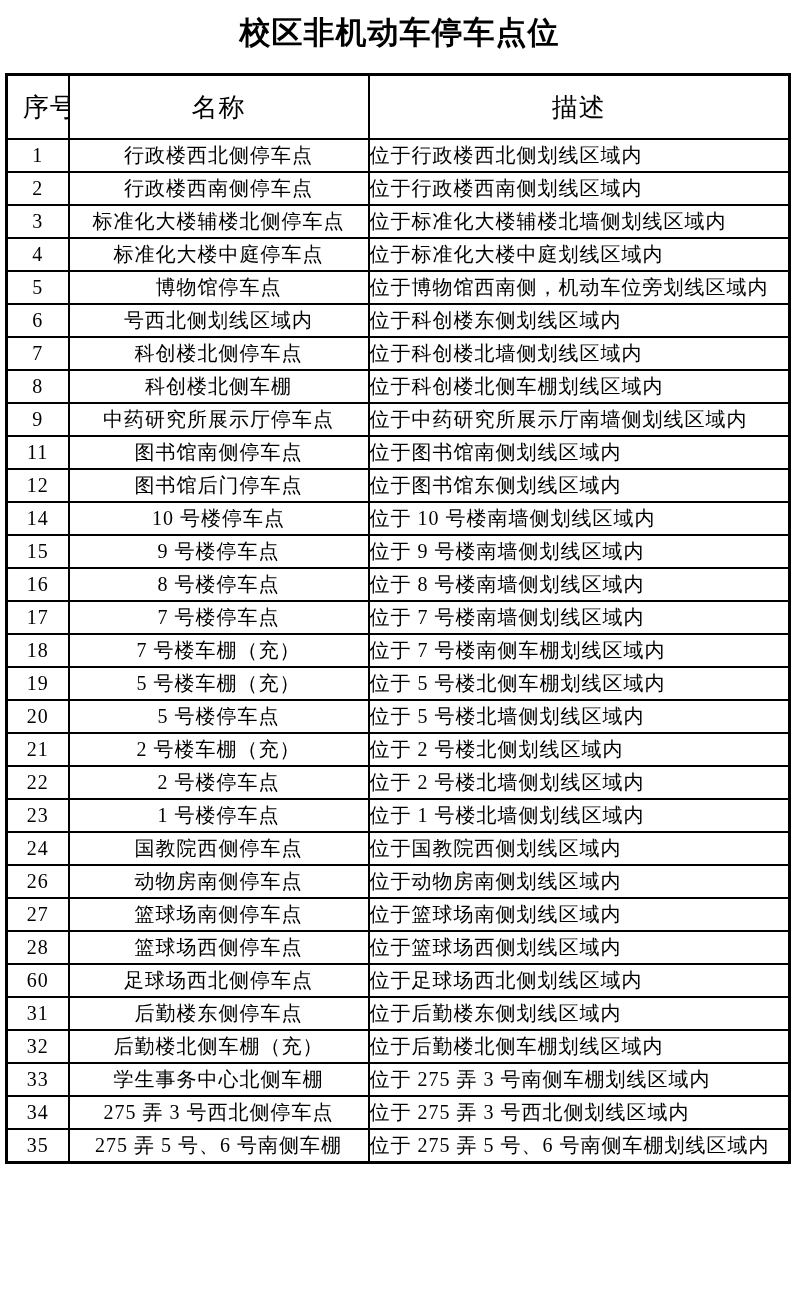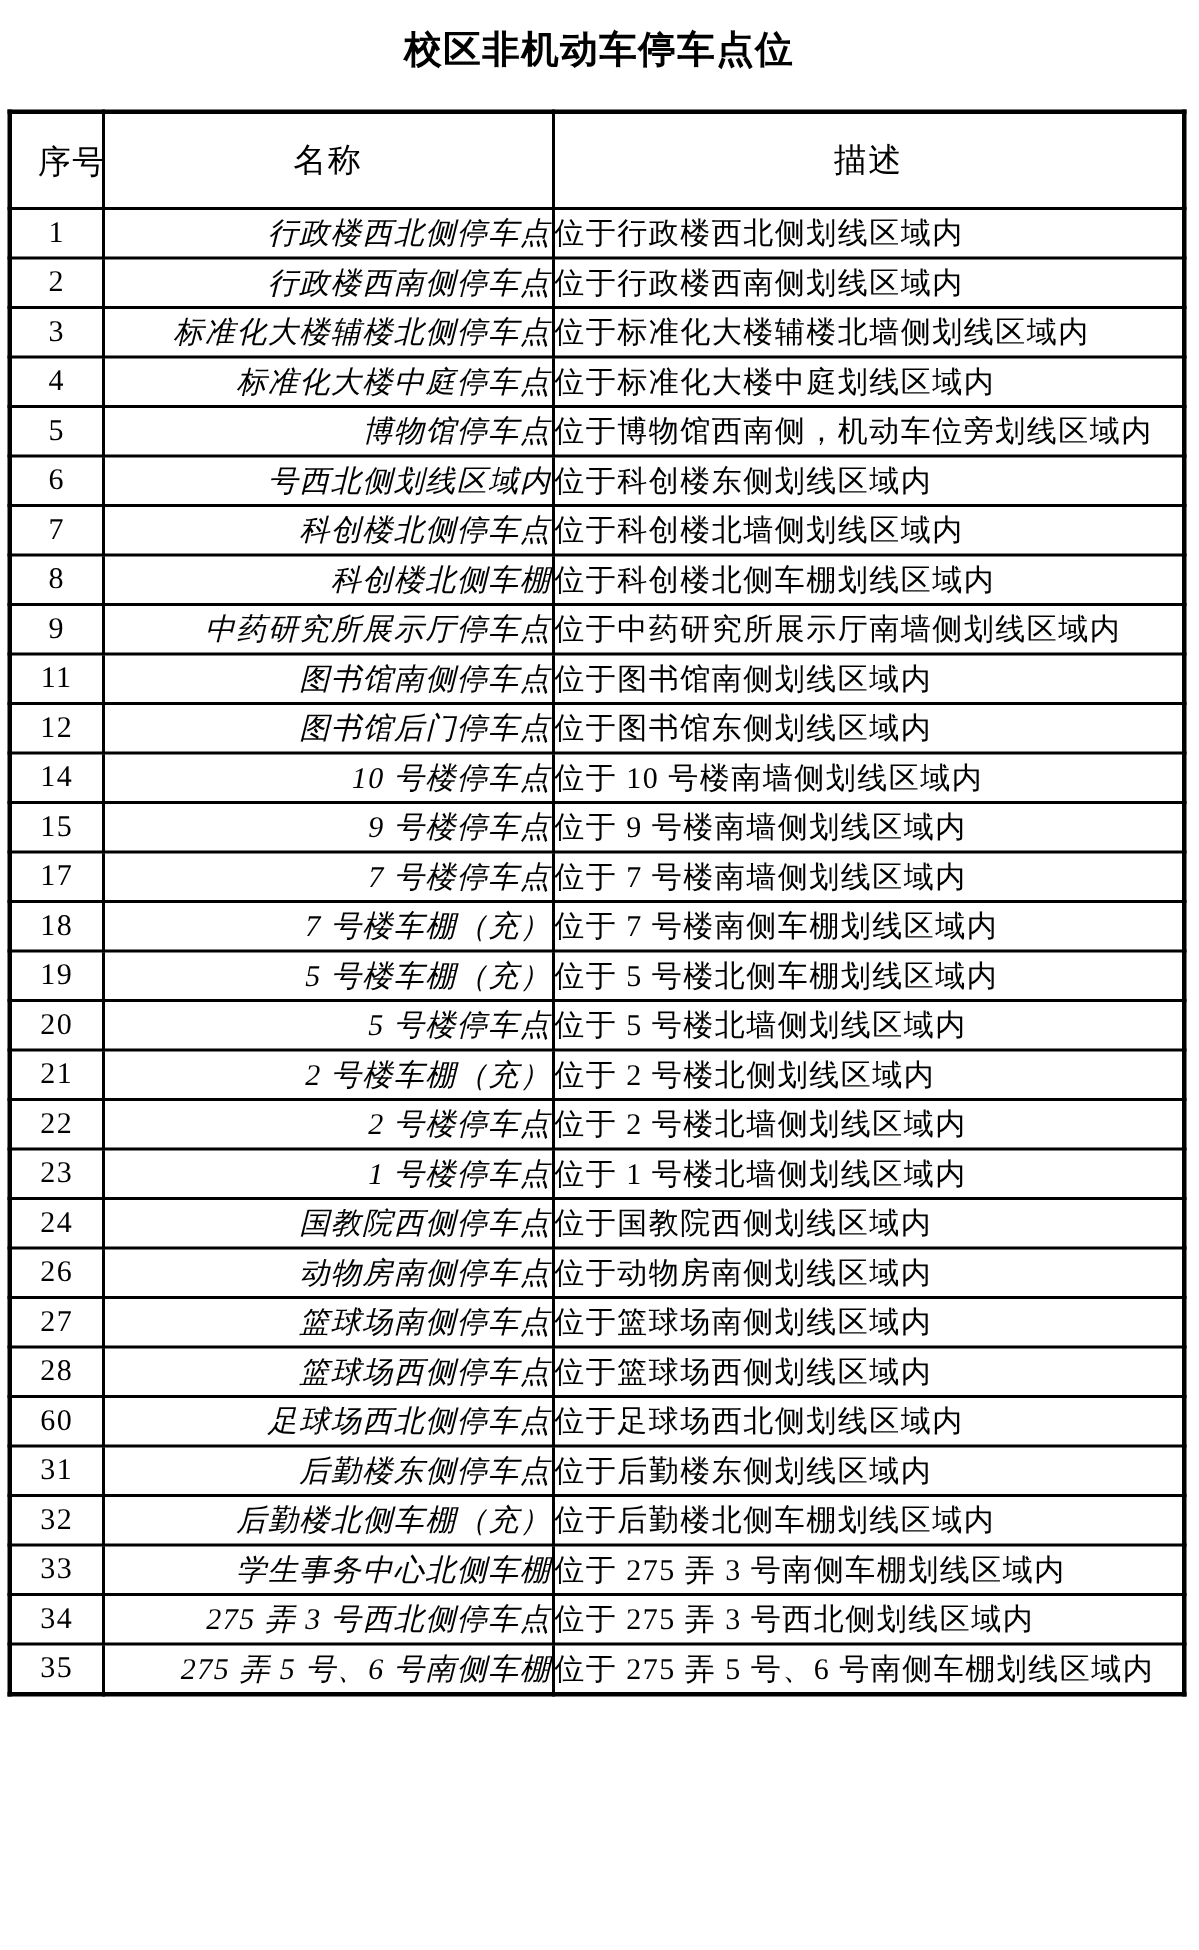--- a/index.html
+++ b/index.html
@@ -7,21 +7,21 @@
     width: 799px;
     height: 1300px;
     background: #ffffff;
     color: #000000;
     font-family: "Liberation Serif", "DejaVu Serif", serif;
     overflow: hidden;
   }
   .title {
     margin: 16px 0 0 0;
     text-align: center;
-    font-size: 25px;
+    font-size: 31px;
     line-height: 34px;
     font-weight: bold;
     font-family: "Liberation Sans", "DejaVu Sans", sans-serif;
     letter-spacing: 1px;
   }
   table.parking {
     border-collapse: collapse;
     table-layout: fixed;
     width: 786px;
     margin: 23px 0 0 5px;
@@ -31,39 +31,39 @@
   table.parking td {
     border: 2px solid #000;
     padding: 0;
     vertical-align: middle;
     overflow: hidden;
     white-space: nowrap;
   }
   table.parking th {
     height: 62px;
     font-weight: normal;
-    font-size: 22px;
+    font-size: 26px;
     text-align: center;
     letter-spacing: 1px;
     font-family: Liberation Serif, serif;
   }
   table.parking td {
     height: 31px;
     font-size: 20px;
     letter-spacing: 1px;
   }
   .th-no-wrap {
     display: inline-block;
     width: 1.15em;
     word-break: break-all;
     line-height: 1.5;
     text-align: center;
   }
   .cell-no   { text-align: center; }
-  .cell-name { text-align: right; padding-left: 10px; font-style: italic; }
+  .cell-name { text-align: center; padding-left: 10px; }
   .cell-desc { text-align: left; padding-left: 8px; }
 </style>
 </head>
 <body>
 
 <div class="page">
   <h1 class="title">校区非机动车停车点位</h1>
 
   <table class="parking">
     <colgroup>
@@ -154,20 +154,25 @@
     <td class="cell-name">10 号楼停车点</td>
     <td class="cell-desc">位于 10 号楼南墙侧划线区域内</td>
   </tr>
 
   <tr>
     <td class="cell-no">15</td>
     <td class="cell-name">9 号楼停车点</td>
     <td class="cell-desc">位于 9 号楼南墙侧划线区域内</td>
   </tr>
 
+  <tr>
+    <td class="cell-no">16</td>
+    <td class="cell-name">8 号楼停车点</td>
+    <td class="cell-desc">位于 8 号楼南墙侧划线区域内</td>
+  </tr>
 
   <tr>
     <td class="cell-no">17</td>
     <td class="cell-name">7 号楼停车点</td>
     <td class="cell-desc">位于 7 号楼南墙侧划线区域内</td>
   </tr>
 
   <tr>
     <td class="cell-no">18</td>
     <td class="cell-name">7 号楼车棚（充）</td>

